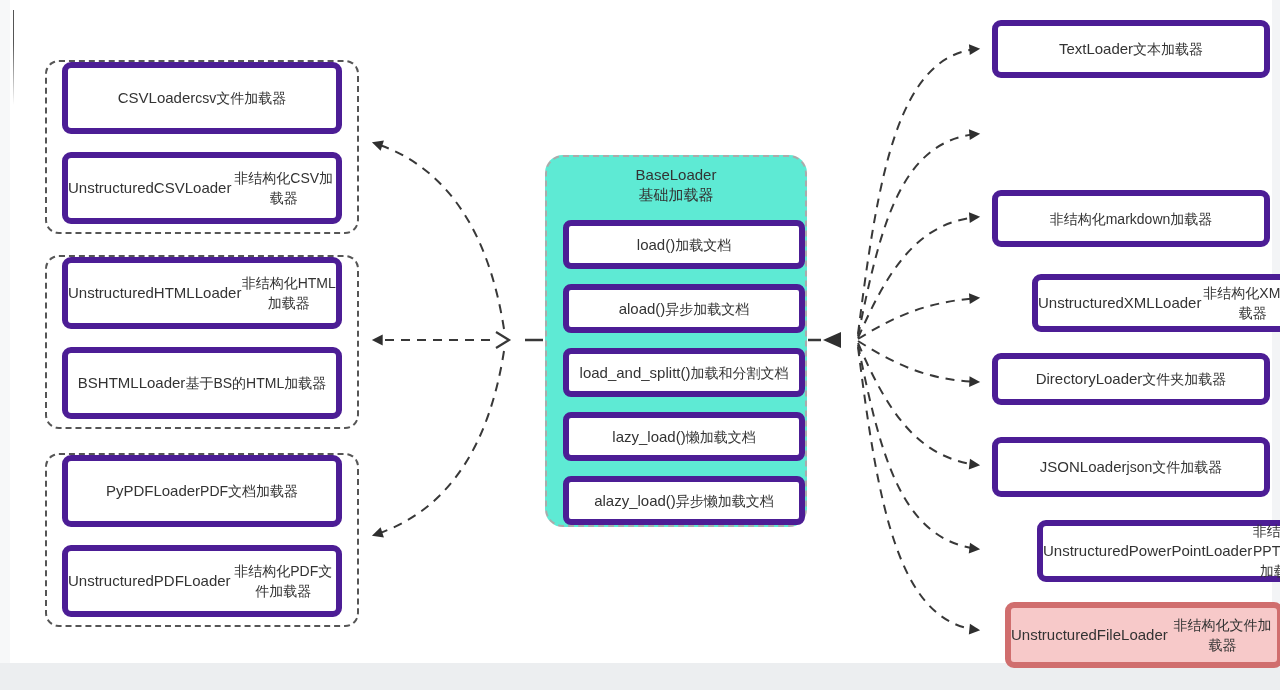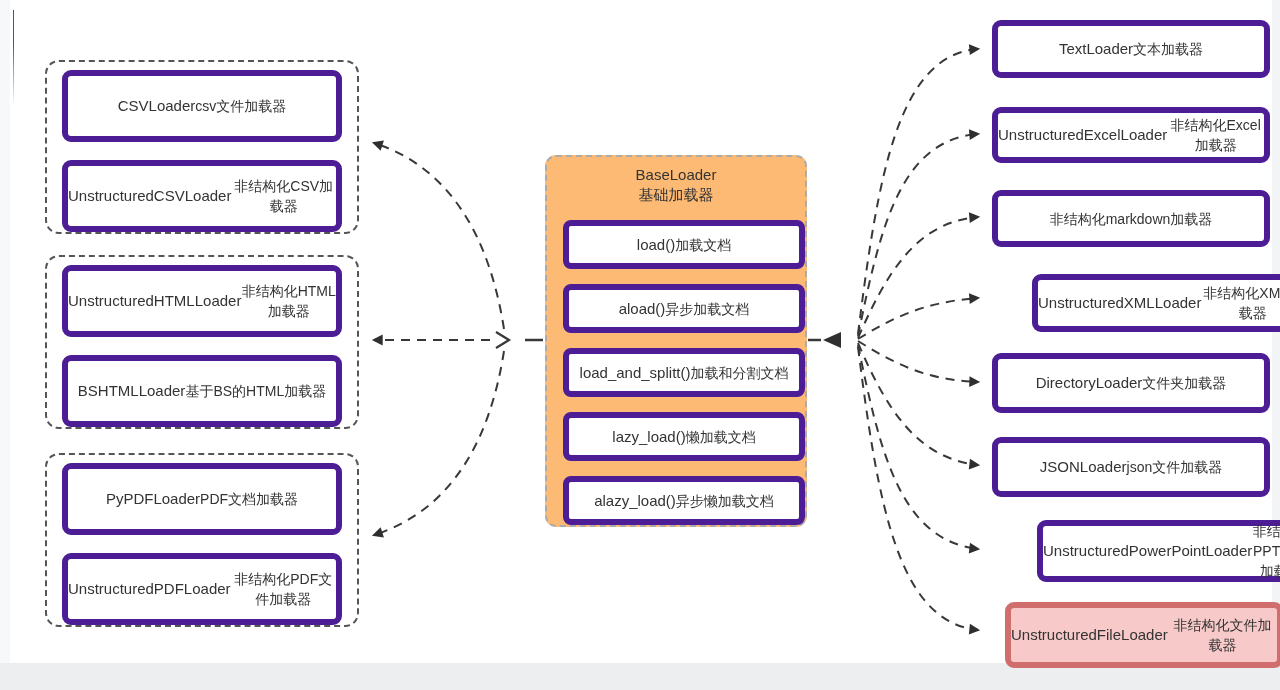--- a/index.html
+++ b/index.html
@@ -6,44 +6,44 @@
   #canvas{position:relative;width:1280px;height:690px;background:#ffffff;overflow:hidden;
           font-family:"Liberation Sans","DejaVu Sans",sans-serif;color:#333;}
   .bg-left{position:absolute;left:0;top:0;width:10px;height:663px;background:#f7f8f9;}
   .bg-right{position:absolute;left:1272px;top:0;width:8px;height:663px;background:#f3f4f6;}
   .bg-bottom{position:absolute;left:0;top:663px;width:1280px;height:27px;background:#eceef0;}
   .edge-line{position:absolute;left:13px;top:10px;width:1px;height:95px;
              background:linear-gradient(#555 0 35%,rgba(120,120,120,0));}
   svg.wires{position:absolute;left:0;top:0;pointer-events:none;}
 
   .group{position:absolute;border:2px dashed #555;border-radius:14px;
-         display:flex;flex-direction:column;justify-content:flex-end;align-items:center;gap:18px;}
+         display:flex;flex-direction:column;justify-content:flex-start;align-items:center;gap:18px;}
   .g1{left:45px;top:60px;width:310px;height:170px;}
   .g2{left:45px;top:255px;width:310px;height:170px;}
   .g3{left:45px;top:453px;width:310px;height:170px;}
 
   .node{background:#fff;border:6px solid #4c1d95;border-radius:9px;
         display:flex;flex-direction:row;justify-content:center;align-items:center;
         text-align:center;line-height:20px;}
   .group .node{width:268px;height:60px;}
   .node .en{font-size:15px;}
   .node .zh{font-size:14px;}
 
   .center-panel{position:absolute;left:545px;top:155px;width:262px;height:372px;
-        background:#fdba74;border:2px dashed #ababab;border-radius:11px;box-sizing:border-box;
+        background:#5eead4;border:2px dashed #ababab;border-radius:18px;box-sizing:border-box;
         display:flex;flex-direction:column;align-items:center;padding-top:8px;gap:15px;}
   .center-title{text-align:center;font-size:15px;line-height:20px;}
   .method{width:230px;height:46px;border-radius:8px;margin-left:16px;}
 
   .rnode{position:absolute;left:992px;width:278px;box-sizing:border-box;}
   .r1{top:20px;height:58px;}
   .r2{top:107px;height:56px;}
   .r3{top:190px;height:57px;}
   .r4{top:274px;height:58px;margin-left:40px;}
-  .r5{top:353px;height:60px;}
+  .r5{top:353px;height:52px;}
   .r6{top:437px;height:60px;}
   .r7{top:520px;height:62px;margin-left:45px;}
   .r8{top:602px;height:66px;margin-left:13px;}
   .highlight{background:#f7c9c9;border-color:#d06e6e;}
 </style>
 </head>
 <body>
 
 <div id="canvas">
   <div class="bg-left"></div>
@@ -137,24 +137,20 @@
     <div class="node method">
       <span class="en">alazy_load()</span>
       <span class="zh">异步懒加载文档</span>
     </div>
   </div>
 
   <div class="node rnode r1">
     <span class="en">TextLoader</span>
     <span class="zh">文本加载器</span>
   </div>
-  <div class="node rnode r2">
-    <span class="en">UnstructuredExcelLoader</span>
-    <span class="zh">非结构化Excel加载器</span>
-  </div>
   <div class="node rnode r3">
     <span class="zh">非结构化markdown加载器</span>
   </div>
   <div class="node rnode r4">
     <span class="en">UnstructuredXMLLoader</span>
     <span class="zh">非结构化XML加载器</span>
   </div>
   <div class="node rnode r5">
     <span class="en">DirectoryLoader</span>
     <span class="zh">文件夹加载器</span>

